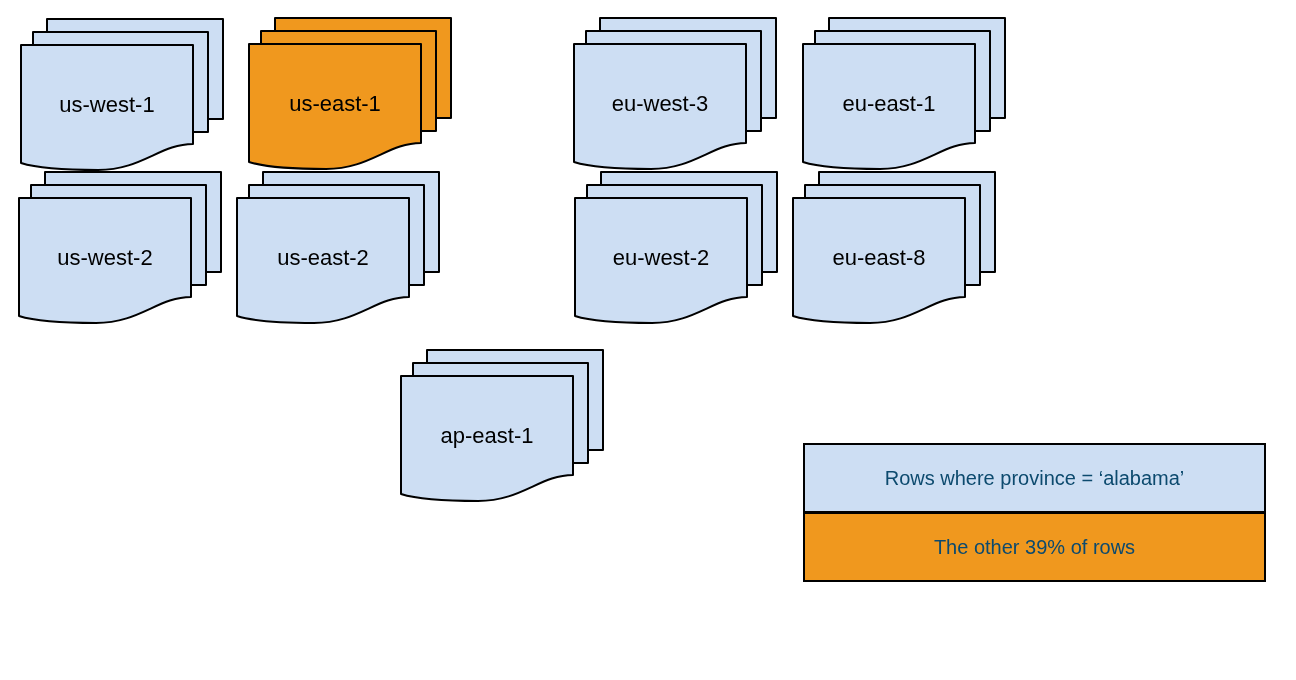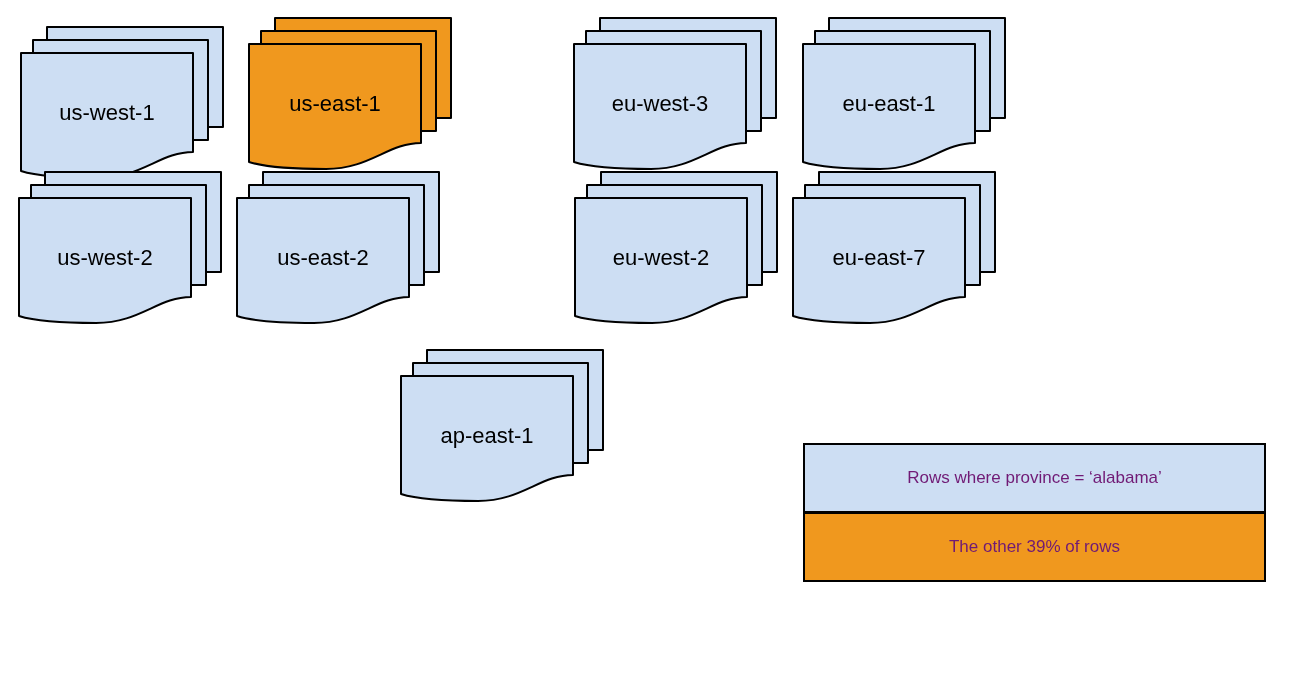--- a/index.html
+++ b/index.html
@@ -51,43 +51,43 @@
     box-sizing: border-box;
     border: 2px solid var(--outline, #000000);
   }
   .legend-cell {
     box-sizing: border-box;
     width: 100%;
     height: 66px;
     display: flex;
     align-items: center;
     justify-content: center;
-    font-size: 17px;
-    color: #701a75;
+    font-size: 20px;
+    color: #0c4a6e;
   }
   .legend-cell.first {
     height: 69px;
     border-bottom: 3px solid var(--outline, #000000);
   }
 </style>
 </head>
 <body>
 
 <div id="canvas" style="background: rgb(255, 255, 255);">
 
   <div id="legend">
     <div class="legend-cell first" style="background: rgb(205, 222, 243);">
       <span>Rows where province = ‘alabama’</span>
     </div>
     <div class="legend-cell" style="background: rgb(240, 152, 30);">
       <span>The other 39% of rows</span>
     </div>
   </div>
 
-<div class="stack" style="left: 20px; top: 26px;">
+<div class="stack" style="left: 20px; top: 18px;">
       <svg viewBox="0 0 204 154" width="204" height="154">
         <rect class="page" x="27" y="1" width="176" height="100" fill="#cddef3"></rect>
         <rect class="page" x="13" y="14" width="175" height="100" fill="#cddef3"></rect>
         <path class="page" d="M1,27 L173,27 L173,126 C140,126 122,152 78,152 C52,152 20,151 1,145 Z" fill="#cddef3"></path>
       </svg>
       <div class="stack-label">us-west-1</div>
     </div>
     <div class="stack" style="left: 248px; top: 17px;">
       <svg viewBox="0 0 204 154" width="204" height="154">
         <rect class="page" x="27" y="1" width="176" height="100" fill="#f0981e"></rect>
@@ -135,21 +135,21 @@
         <path class="page" d="M1,27 L173,27 L173,126 C140,126 122,152 78,152 C52,152 20,151 1,145 Z" fill="#cddef3"></path>
       </svg>
       <div class="stack-label">eu-west-2</div>
     </div>
     <div class="stack" style="left: 792px; top: 171px;">
       <svg viewBox="0 0 204 154" width="204" height="154">
         <rect class="page" x="27" y="1" width="176" height="100" fill="#cddef3"></rect>
         <rect class="page" x="13" y="14" width="175" height="100" fill="#cddef3"></rect>
         <path class="page" d="M1,27 L173,27 L173,126 C140,126 122,152 78,152 C52,152 20,151 1,145 Z" fill="#cddef3"></path>
       </svg>
-      <div class="stack-label">eu-east-7</div>
+      <div class="stack-label">eu-east-8</div>
     </div>
     <div class="stack" style="left: 400px; top: 349px;">
       <svg viewBox="0 0 204 154" width="204" height="154">
         <rect class="page" x="27" y="1" width="176" height="100" fill="#cddef3"></rect>
         <rect class="page" x="13" y="14" width="175" height="100" fill="#cddef3"></rect>
         <path class="page" d="M1,27 L173,27 L173,126 C140,126 122,152 78,152 C52,152 20,151 1,145 Z" fill="#cddef3"></path>
       </svg>
       <div class="stack-label">ap-east-1</div>
     </div>
   </div>

